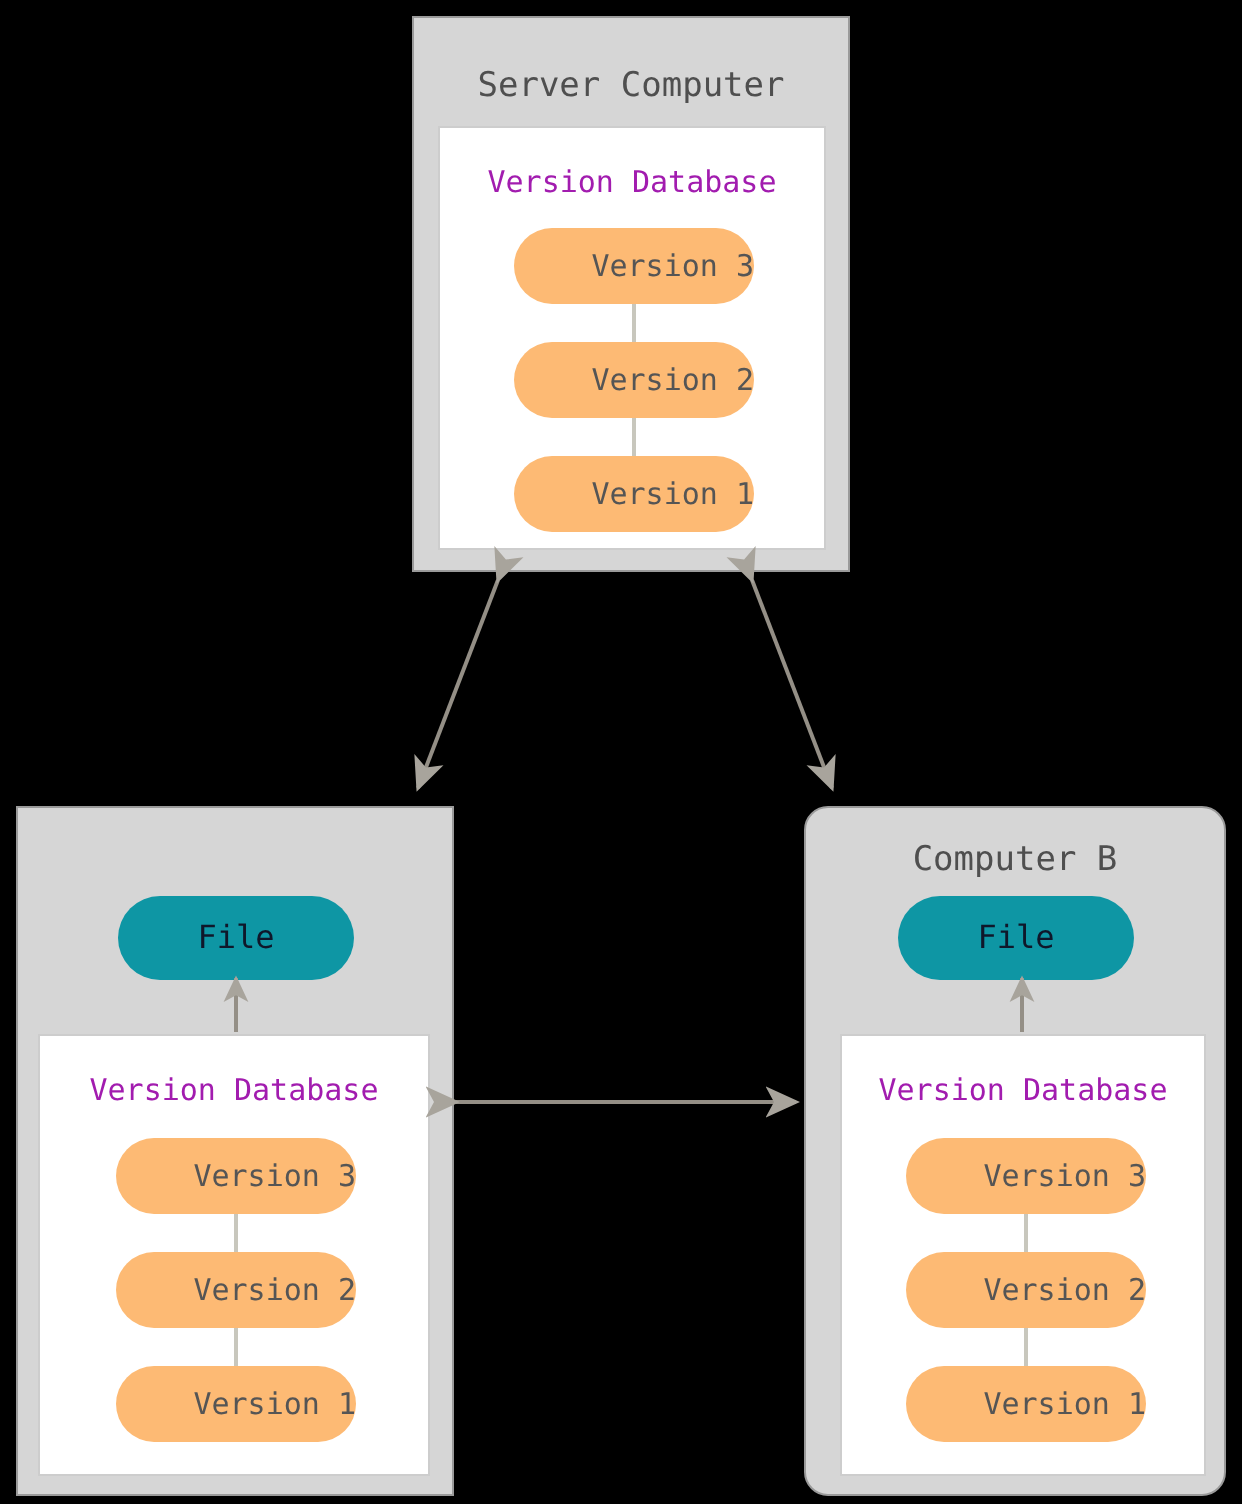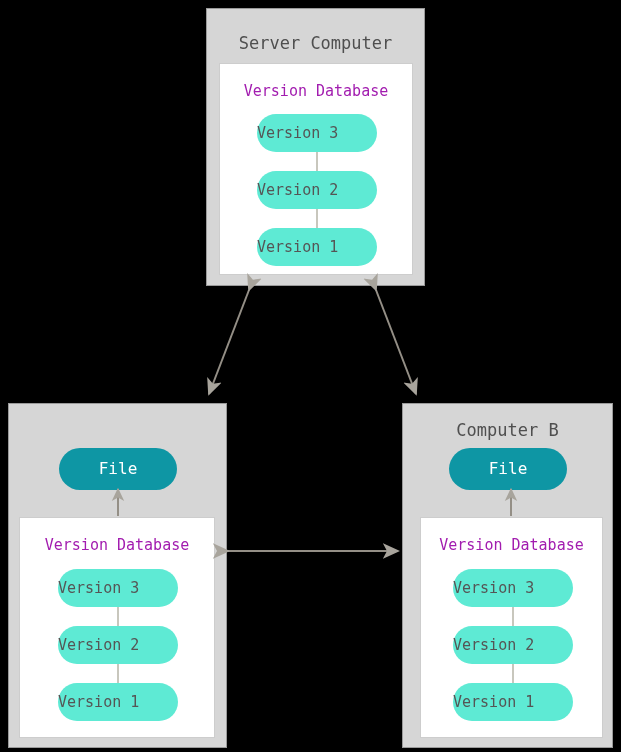--- a/index.html
+++ b/index.html
@@ -48,41 +48,41 @@
     text-align: center;
     color: #a21caf;
     font-size: 15px;
     white-space: nowrap;
   }
   
   .pill {
     position: absolute;
     height: 38px;
     line-height: 38px;
-    text-align: left;
+    text-align: right;
     border-radius: 19px;
-    background: #5eead4;
+    background: #fdba74;
     color: #555555;
     font-size: 15px;
     white-space: nowrap;
   }
   .connector {
     position: absolute;
     width: 2px;
     background: #c8c7bd;
   }
   
   .file-pill {
     position: absolute;
     height: 42px;
     line-height: 42px;
     text-align: center;
     border-radius: 21px;
     background: #0e96a4;
-    color: #ffffff;
+    color: #0f172a;
     font-size: 16px;
     white-space: nowrap;
   }
   
   #arrows {
     position: absolute;
     left: 0;
     top: 0;
     width: 621px;
     height: 752px;
@@ -120,21 +120,21 @@
       <div class="pill" style="left:38px; top:51px; width:120px;">Version 3</div>
       <div class="connector" style="left:97px; top:89px; height:19px;"></div>
 
       <div class="pill" style="left:38px; top:108px; width:120px;">Version 2</div>
       <div class="connector" style="left:97px; top:146px; height:19px;"></div>
 
       <div class="pill" style="left:38px; top:165px; width:120px;">Version 1</div>
     </div>
   </div>
 
-  <div class="machine" style="left:402px; top:403px; width:211px; height:345px;">
+  <div class="machine" style="left:402px; top:403px; width:211px; height:345px;border-radius:12px;">
     <div class="machine-title" style="top:16px;">Computer B</div>
 
     <div class="file-pill" style="left:46px; top:44px; width:118px;">File</div>
 
     <div class="vdb" style="left:17px; top:113px; width:183px; height:221px;">
       <div class="vdb-title" style="top:18px;">Version Database</div>
 
       <div class="pill" style="left:32px; top:51px; width:120px;">Version 3</div>
       <div class="connector" style="left:91px; top:89px; height:19px;"></div>
 

